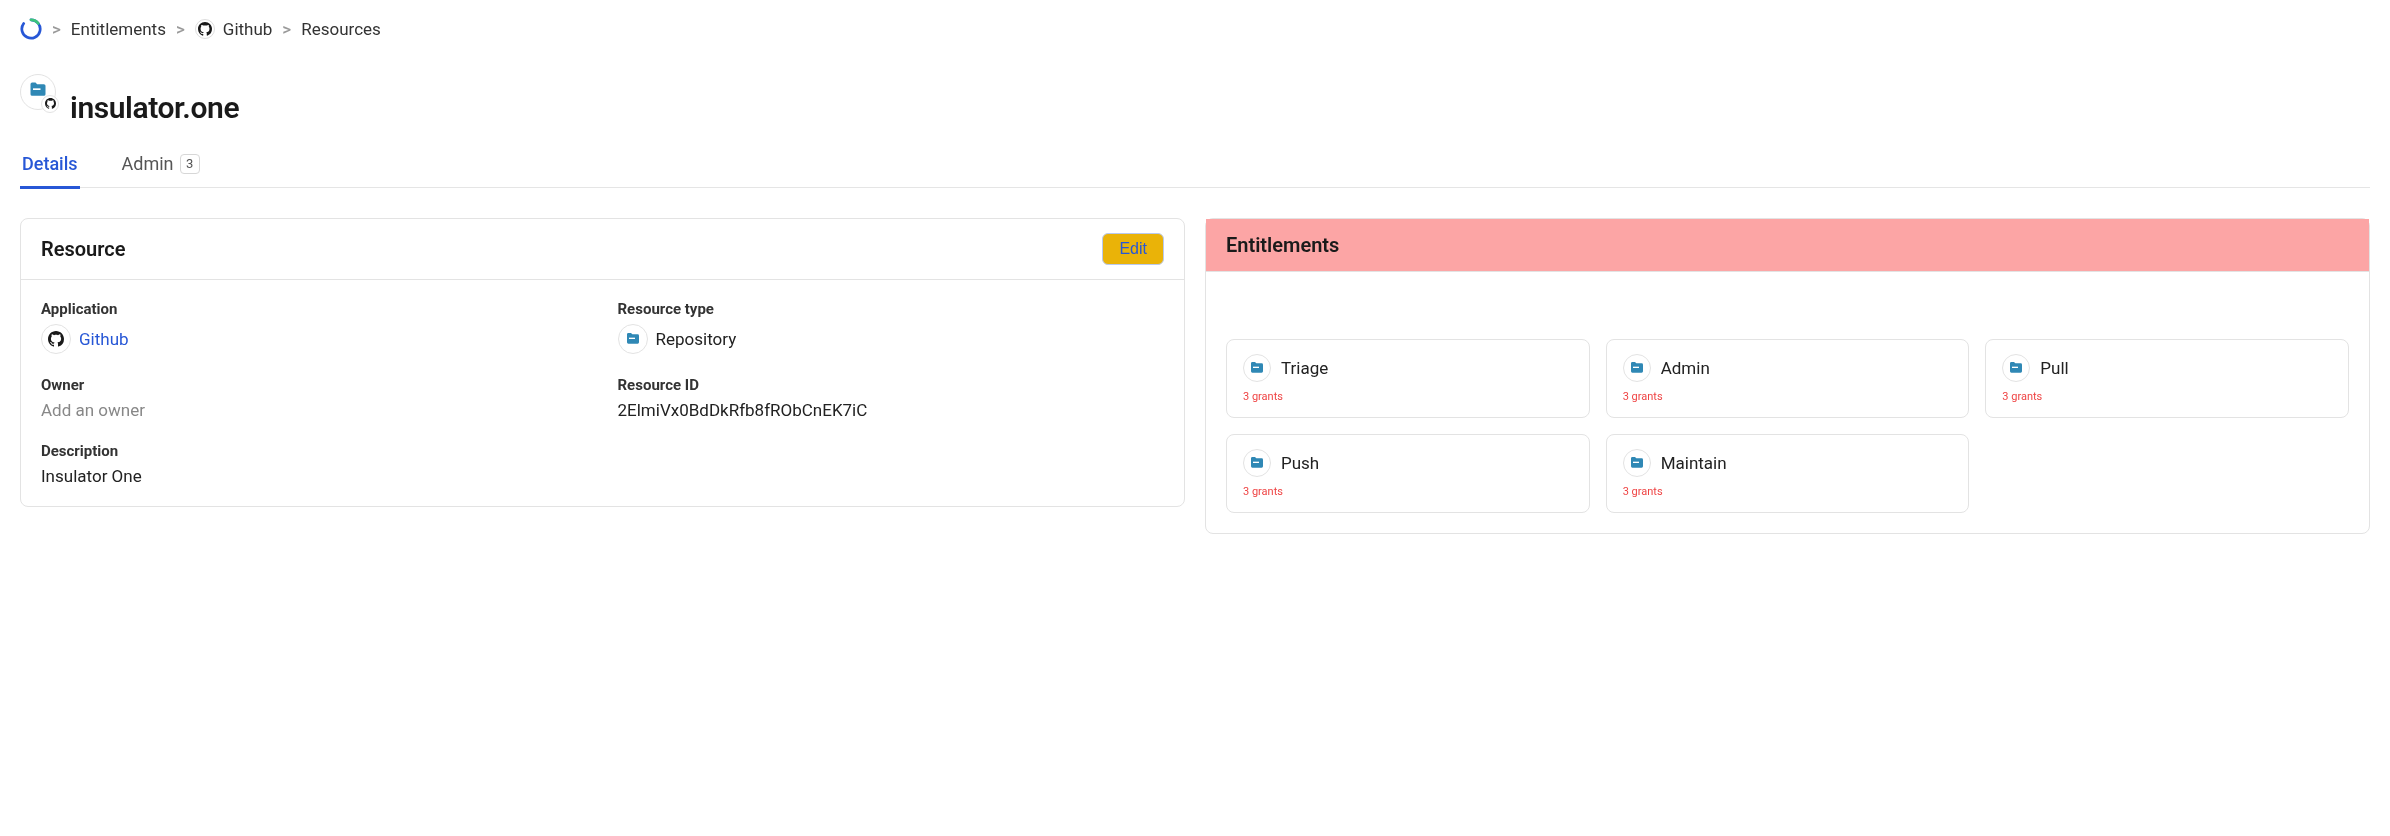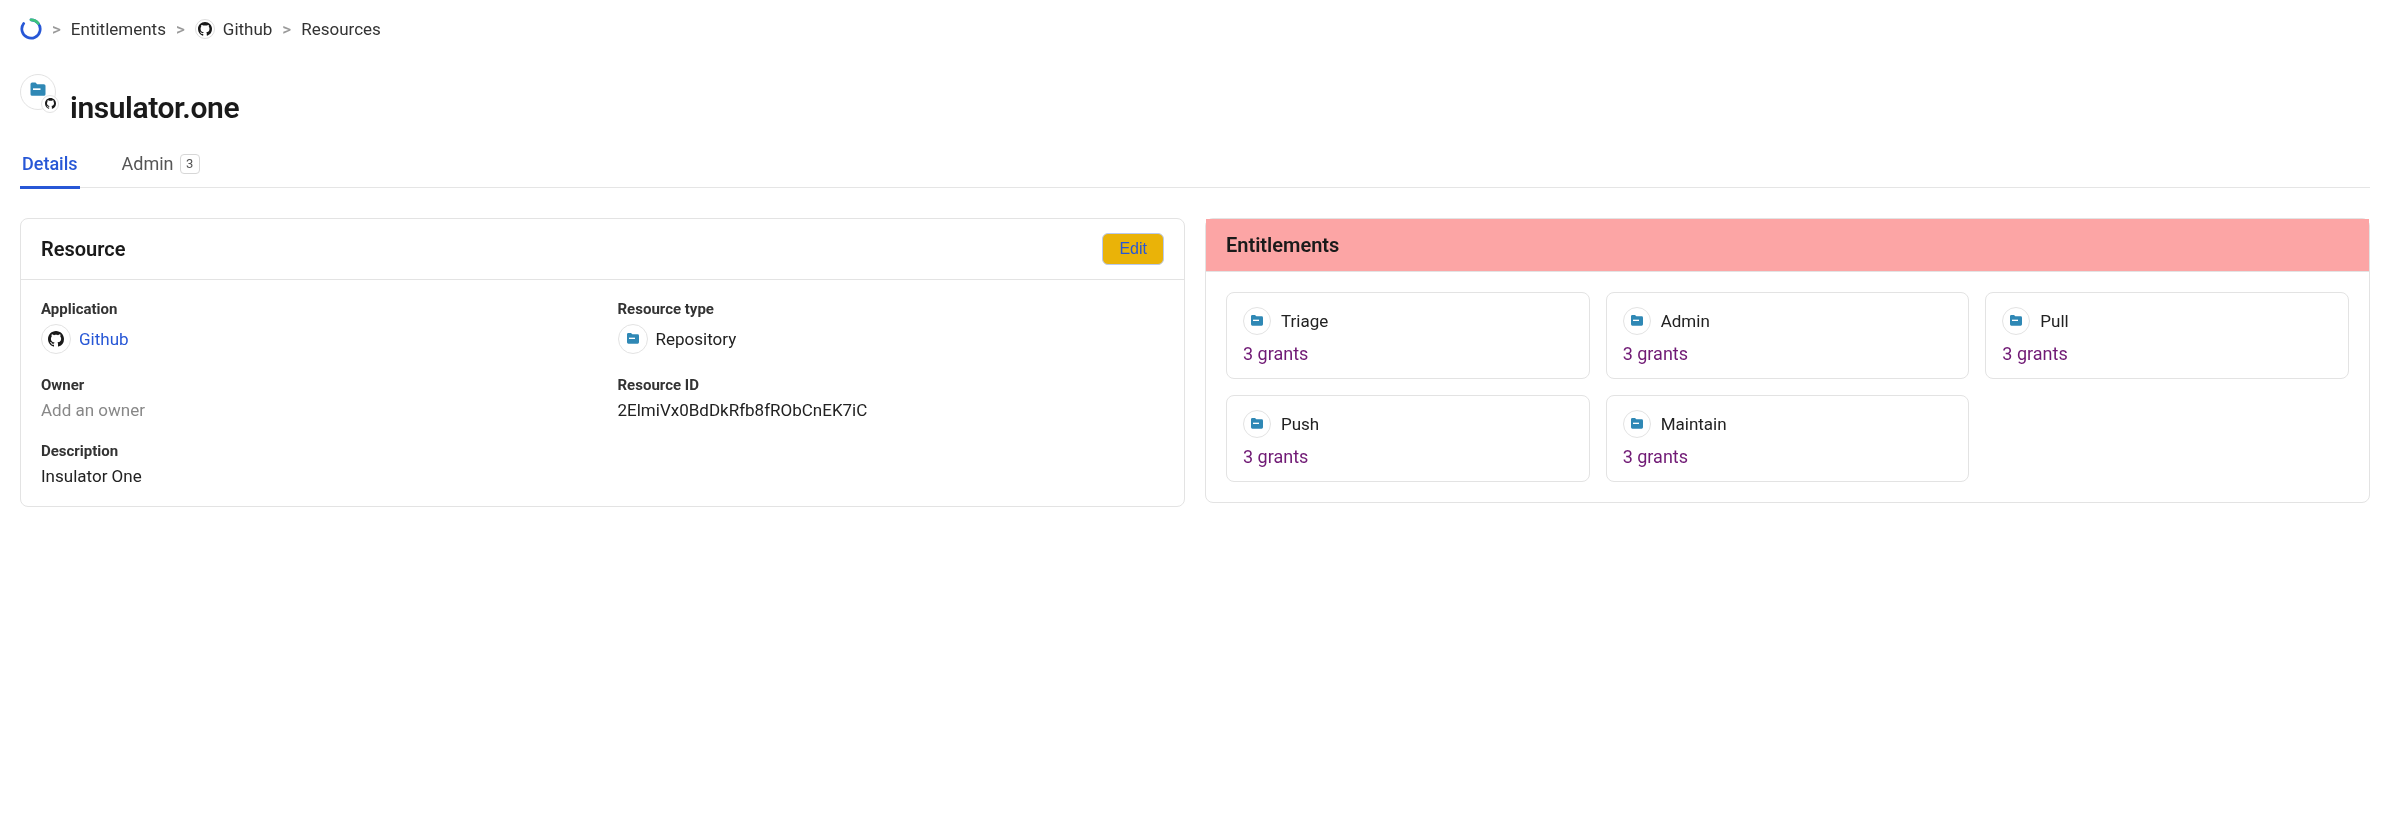--- a/index.html
+++ b/index.html
@@ -212,20 +212,21 @@
     }
     .mini-icon-circle svg {
       width: 16px;
       height: 16px;
     }
 
     .entitlements-grid {
       display: grid;
       grid-template-columns: repeat(3, 1fr);
       gap: 16px;
+      margin-top: 47px;
     }
     .ent-card {
       border: 1px solid #e3e3e3;
       border-radius: 8px;
       padding: 14px 16px;
       cursor: pointer;
     }
     .ent-card-head {
       display: flex;
       align-items: center;
@@ -234,22 +235,22 @@
     }
     .ent-card-head .mini-icon-circle {
       width: 28px;
       height: 28px;
     }
     .ent-title {
       font-size: 17px;
       color: #222;
     }
     .ent-sub {
-      font-size: 18px;
-      color: #701a75;
+      font-size: 11px;
+      color: #ef4444;
     }
     .panel-header.ent {
       background: #fca5a5;
     }
   </style>
 </head>
 <body>
 
 <nav class="breadcrumb">
   <span class="logo-icon">

